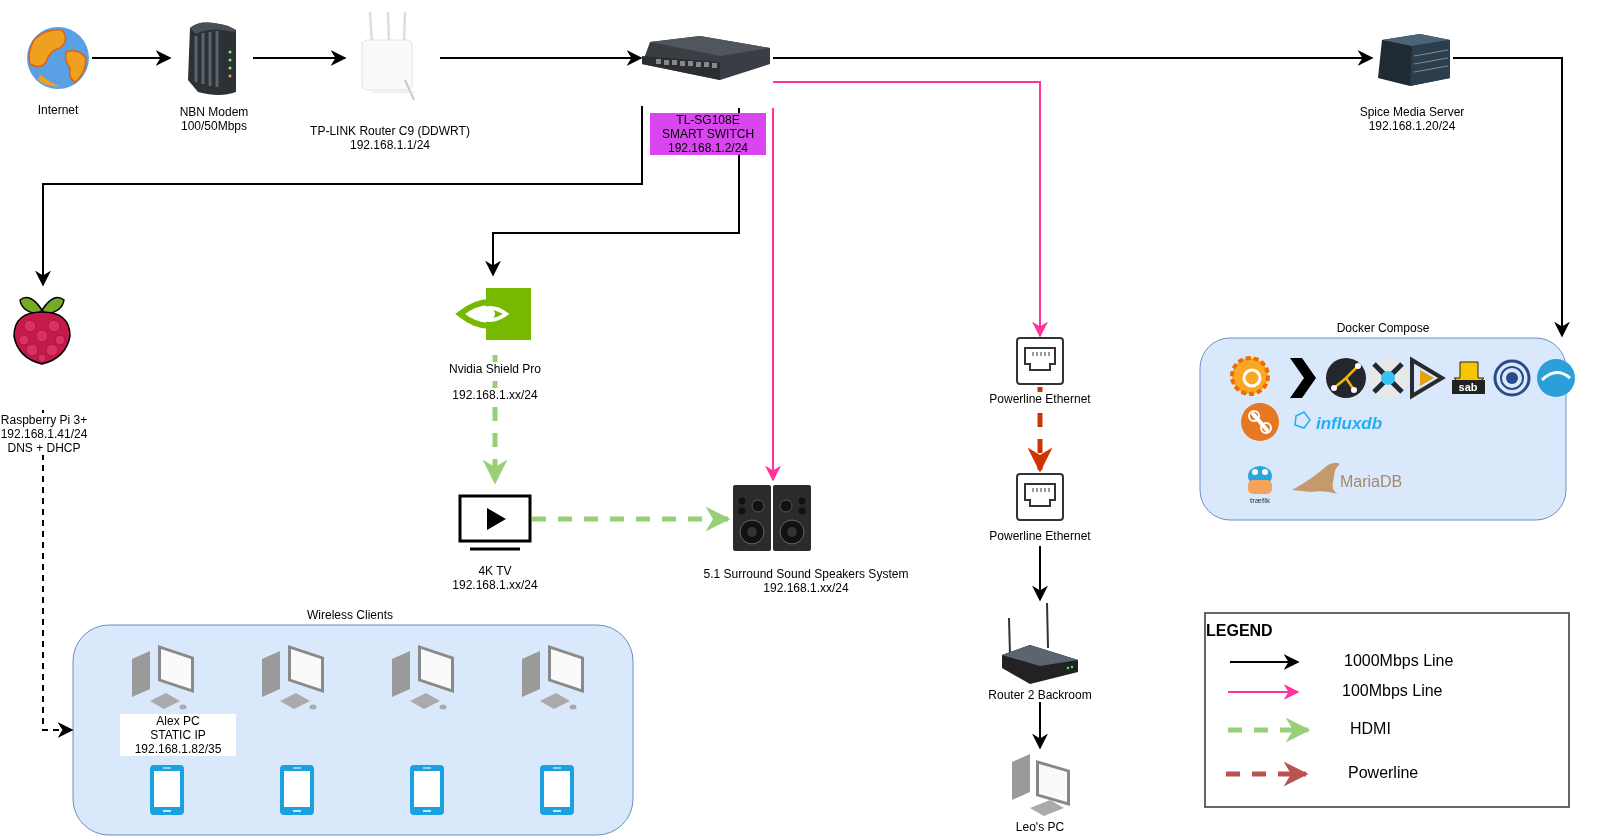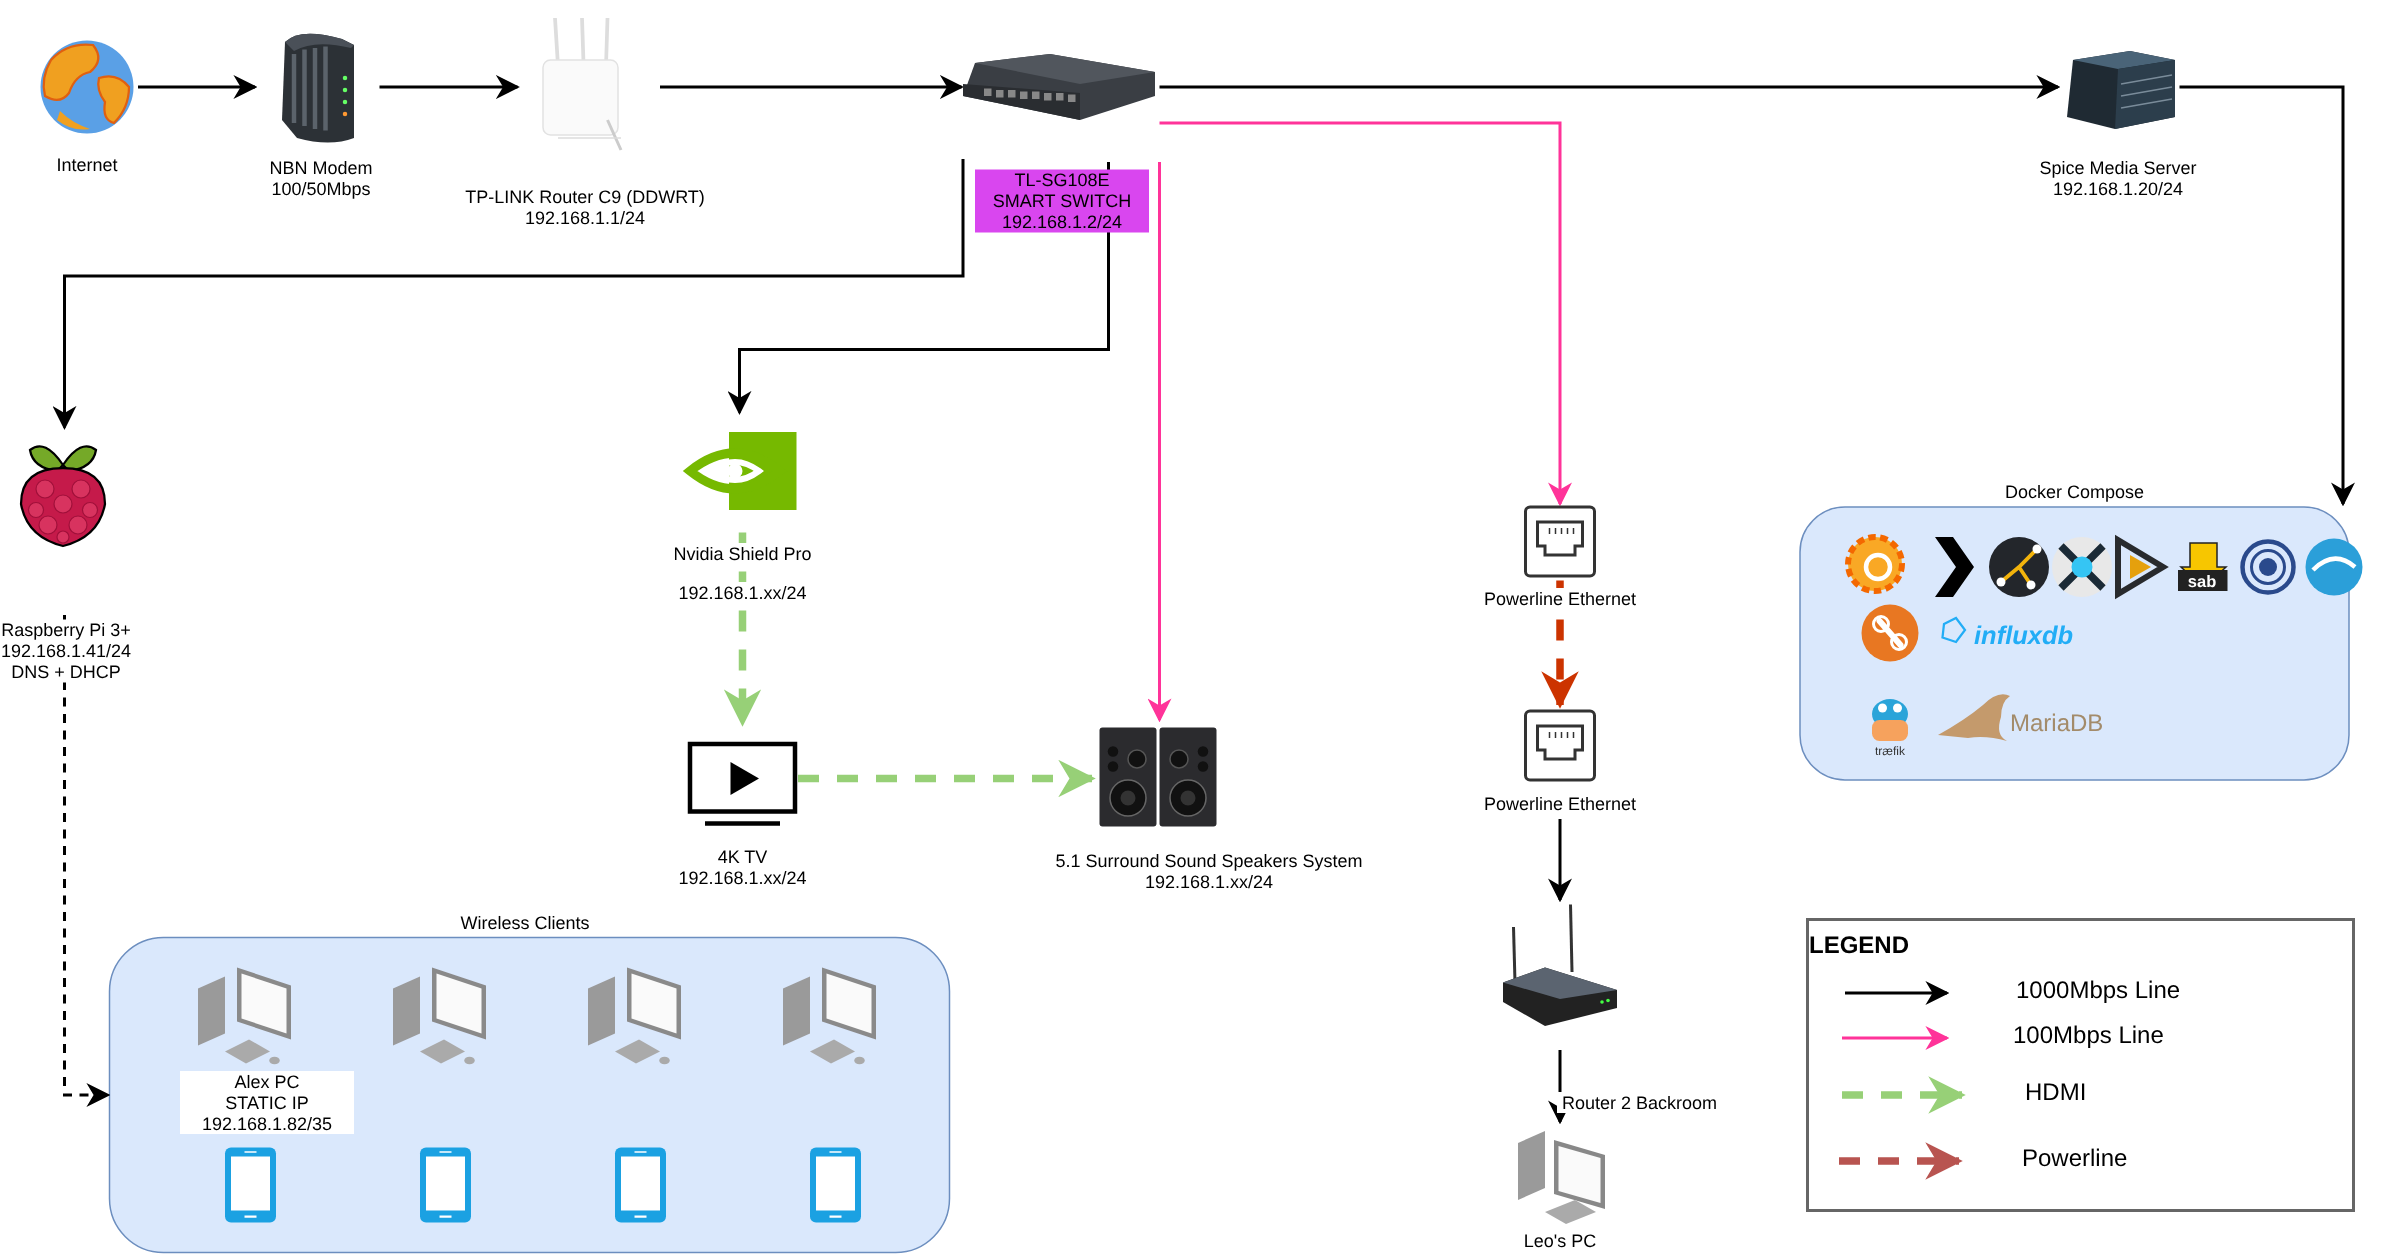--- a/index.html
+++ b/index.html
@@ -369,21 +369,21 @@
 </div>
 
 <div class="lbl" style="left:985px; top:392px; width:110px; background:#fff;">
   <div>Powerline Ethernet</div>
 </div>
 
 <div class="lbl" style="left:985px; top:529px; width:110px; background:#fff;">
   <div>Powerline Ethernet</div>
 </div>
 
-<div class="lbl" style="left:1038px; top:688px; width:110px; background:#fff;margin-top:40px;">
+<div class="lbl" style="left:985px; top:688px; width:110px; background:#fff;">
   <div>Router 2 Backroom</div>
 </div>
 
 <div class="lbl" style="left:1000px; top:820px; width:80px;">
   <div>Leo's PC</div>
 </div>
 
 <div class="lbl" style="left:1333px; top:321px; width:100px;">
   <div>Docker Compose</div>
 </div>

